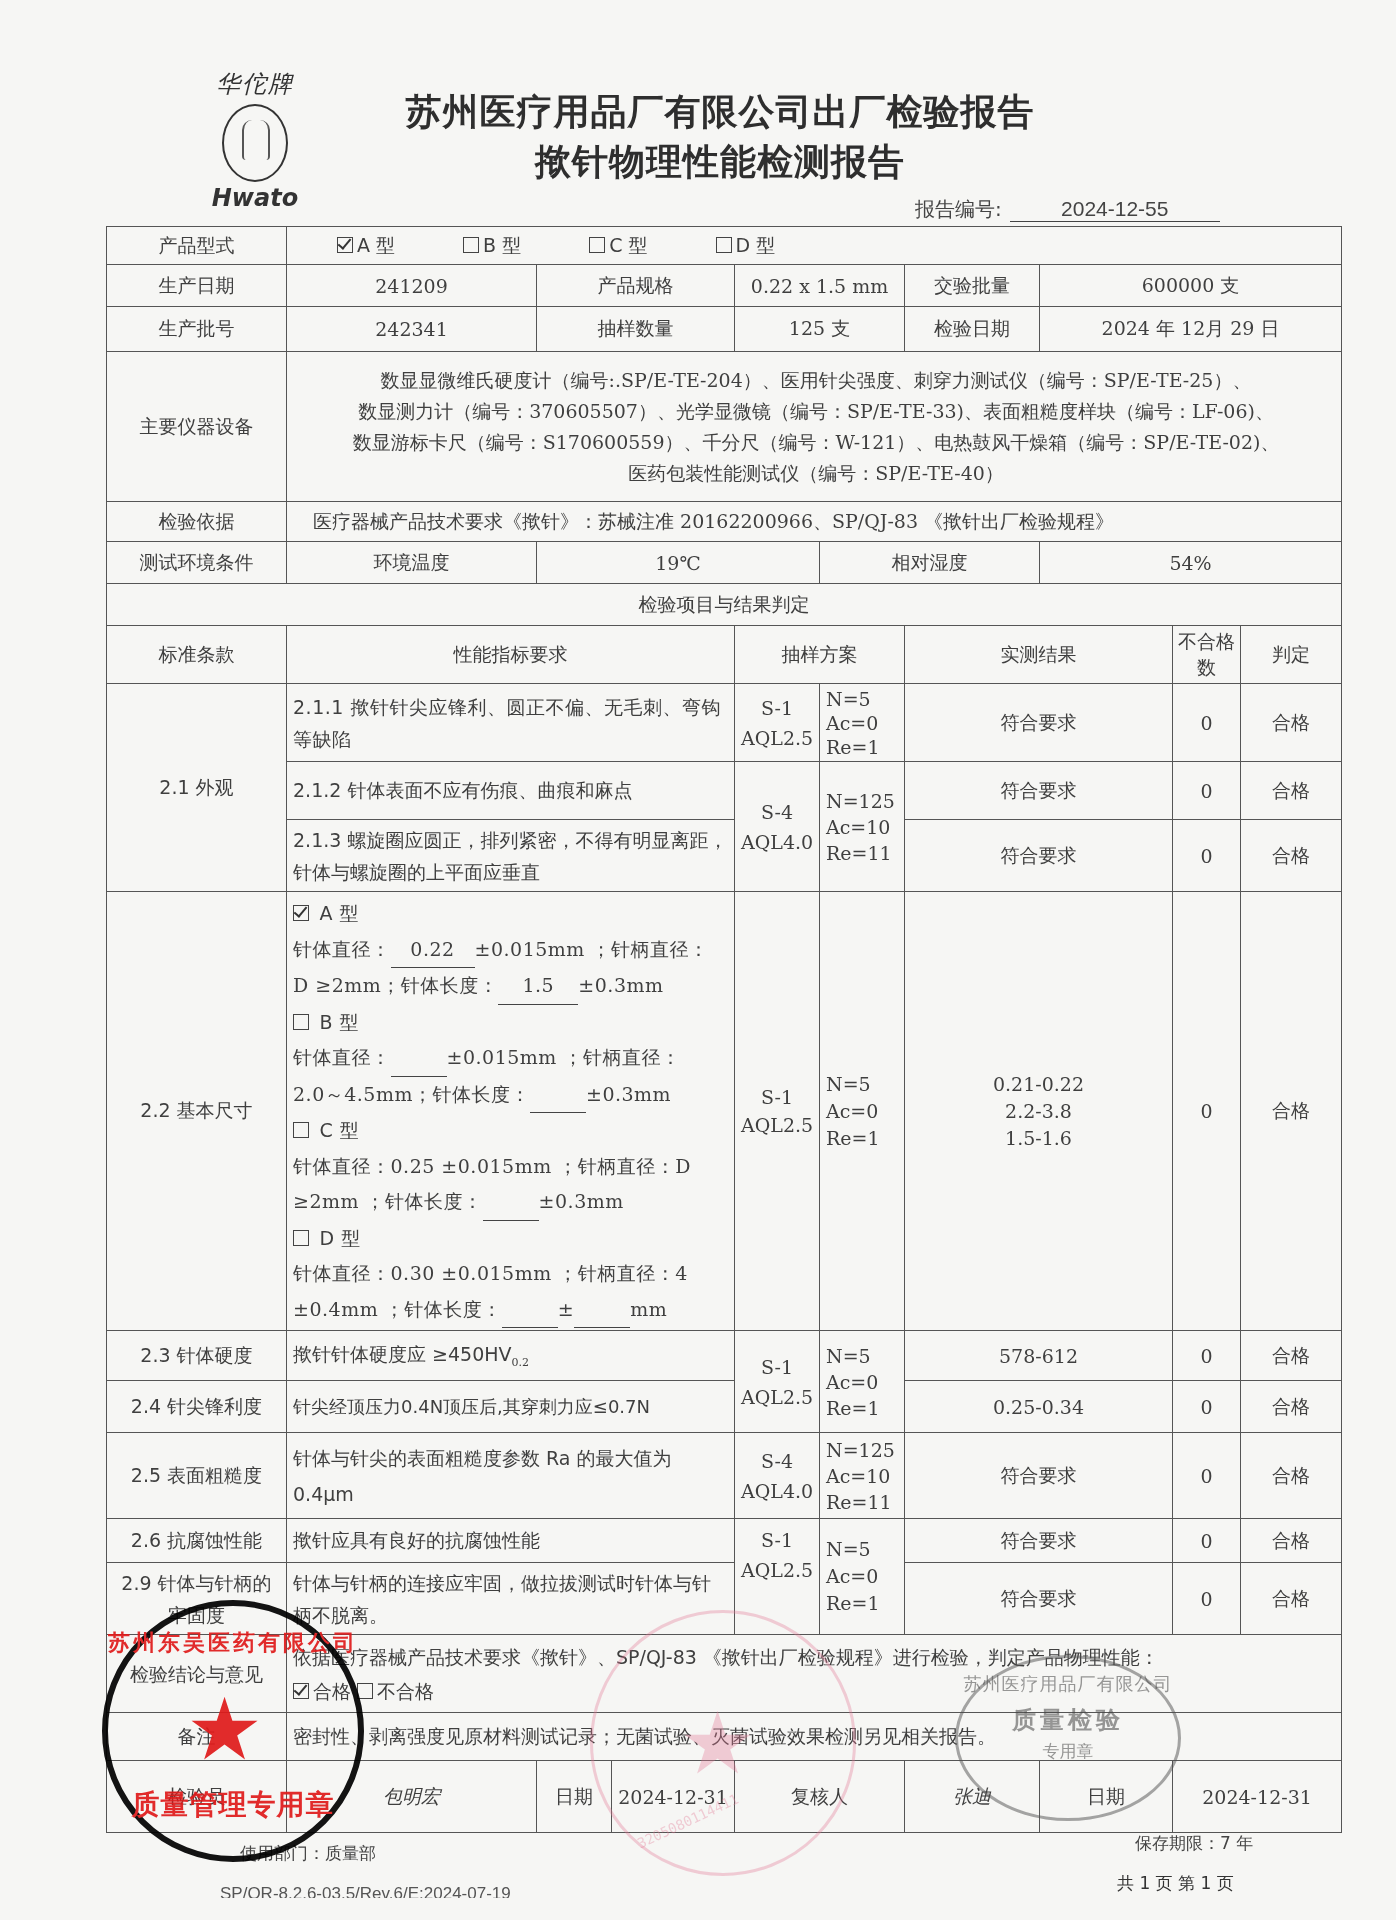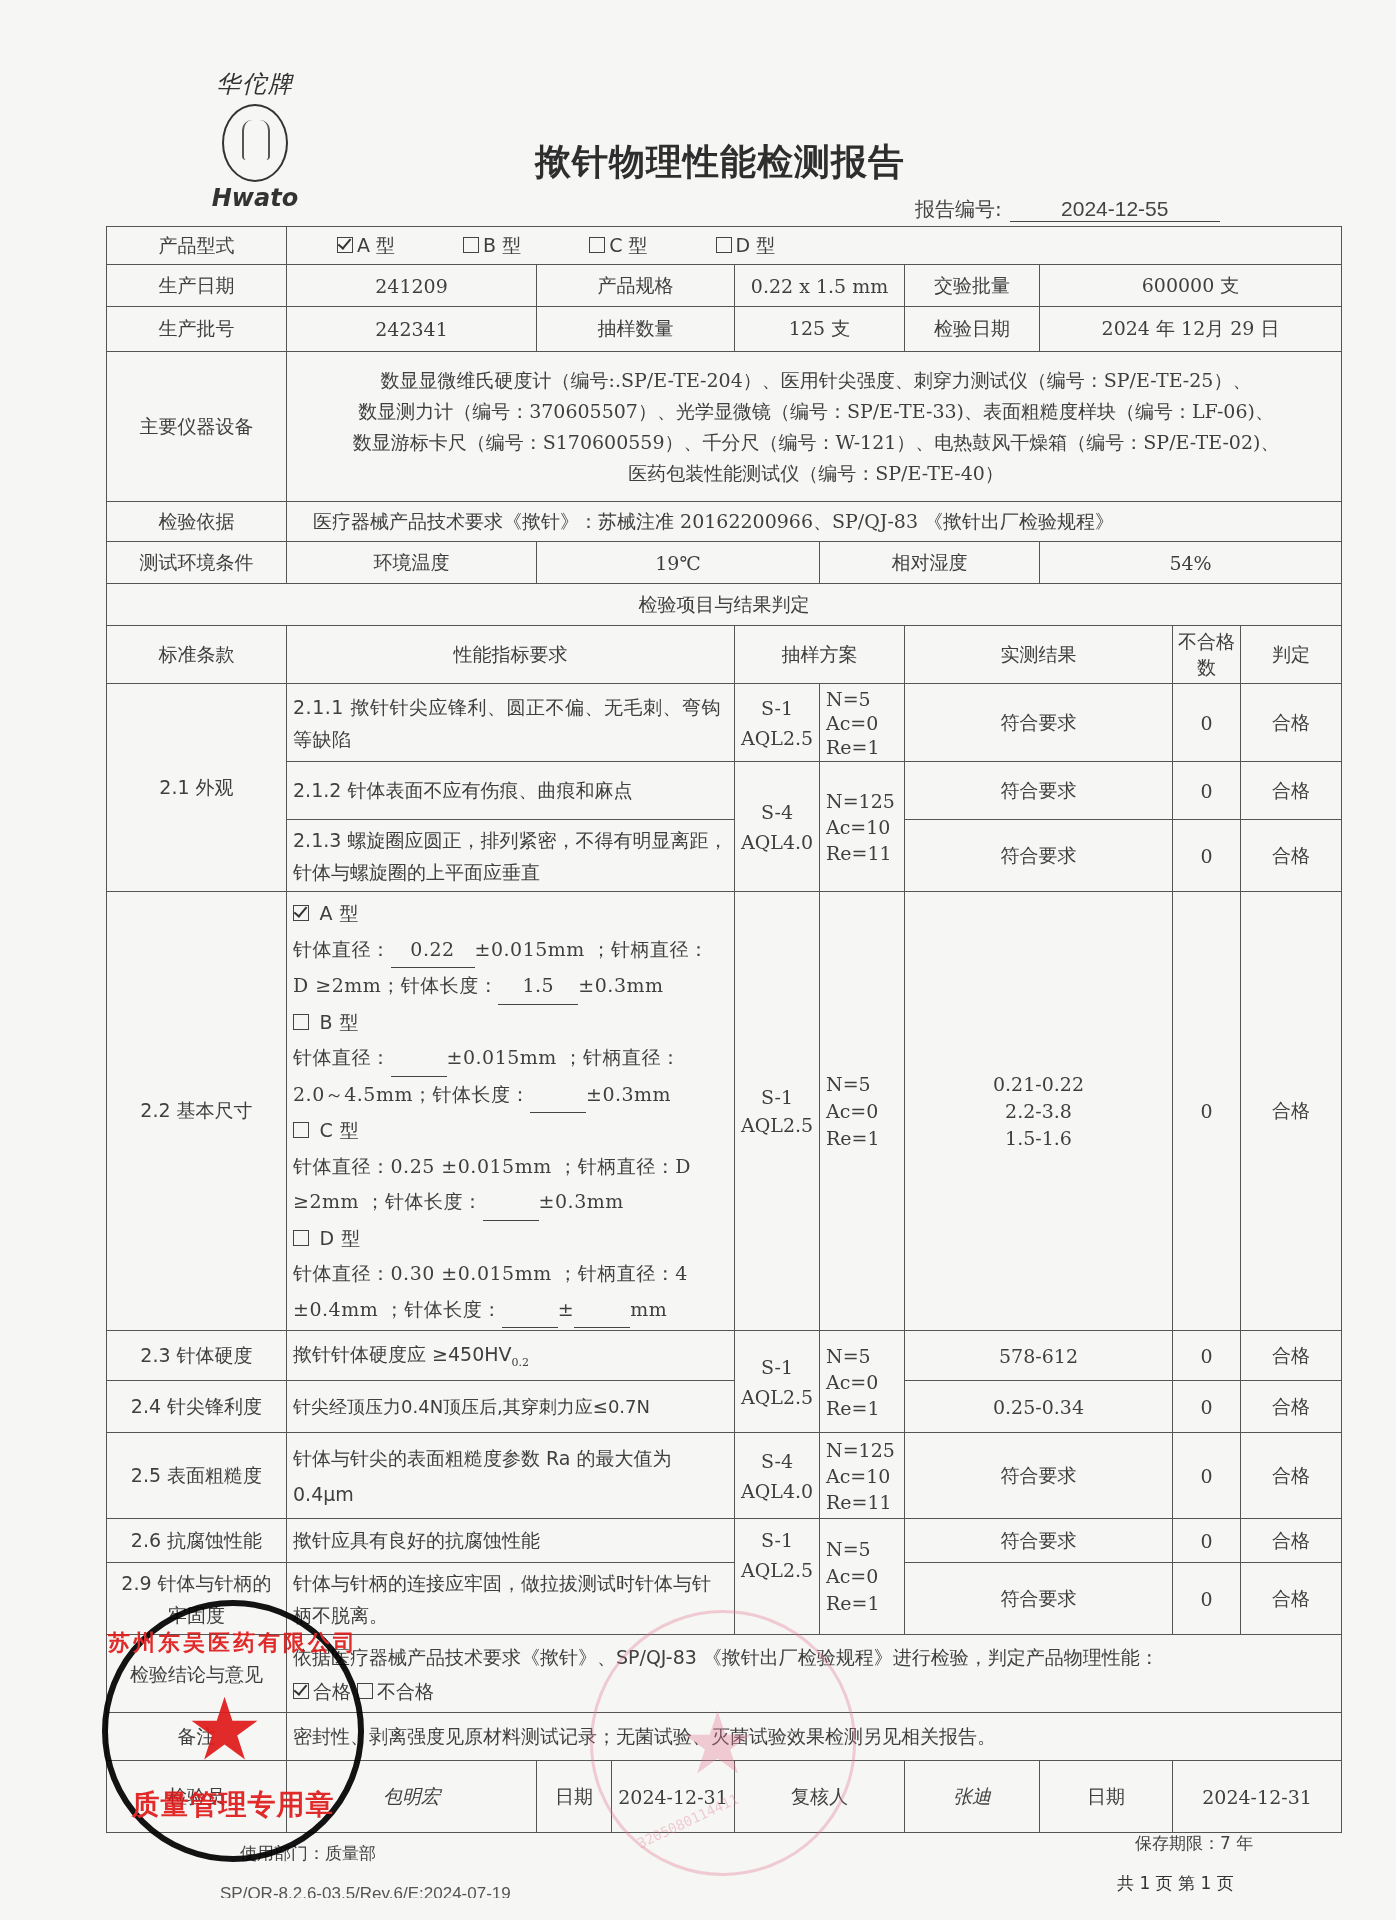--- a/index.html
+++ b/index.html
@@ -53,20 +53,21 @@
 <body>
 
 <div class="page">
 
   <div class="logo">
     <div class="brand-cn">华佗牌</div>
     <div class="circle"></div>
     <div class="brand-en">Hwato</div>
   </div>
 
+  <div class="title1">苏州医疗用品厂有限公司出厂检验报告</div>
   <div class="title2">揿针物理性能检测报告</div>
 
   <div class="report-no">
     <span>报告编号:</span><span class="val">2024-12-55</span>
   </div>
 
   <table class="main">
     <colgroup>
       <col style="width:180px">
         <col style="width:250px">
@@ -315,19 +316,24 @@
 
   <div class="footer-dept">使用部门：质量部</div>
   <div class="footer-keep">保存期限：7 年</div>
   <div class="footer-page">共 1 页   第 1 页</div>
   <div class="footer-code">SP/QR-8.2.6-03.5/Rev.6/E:2024-07-19</div>
 
   <div class="stamp-pink">
     <div class="star">★</div>
     <div class="num">3205080114411</div>
   </div>
+  <div class="stamp-gray">
+    <div class="arc">苏州医疗用品厂有限公司</div>
+    <div class="mid">质量检验</div>
+    <div class="bot">专用章</div>
+  </div>
   <div class="stamp-red">
     <div class="arc" style="font-size:22px; top:22px">苏州东吴医药有限公司</div>
     <div class="star">★</div>
     <div class="bottom">质量管理专用章</div>
   </div>
 
 </div>
 
 </body></html>

